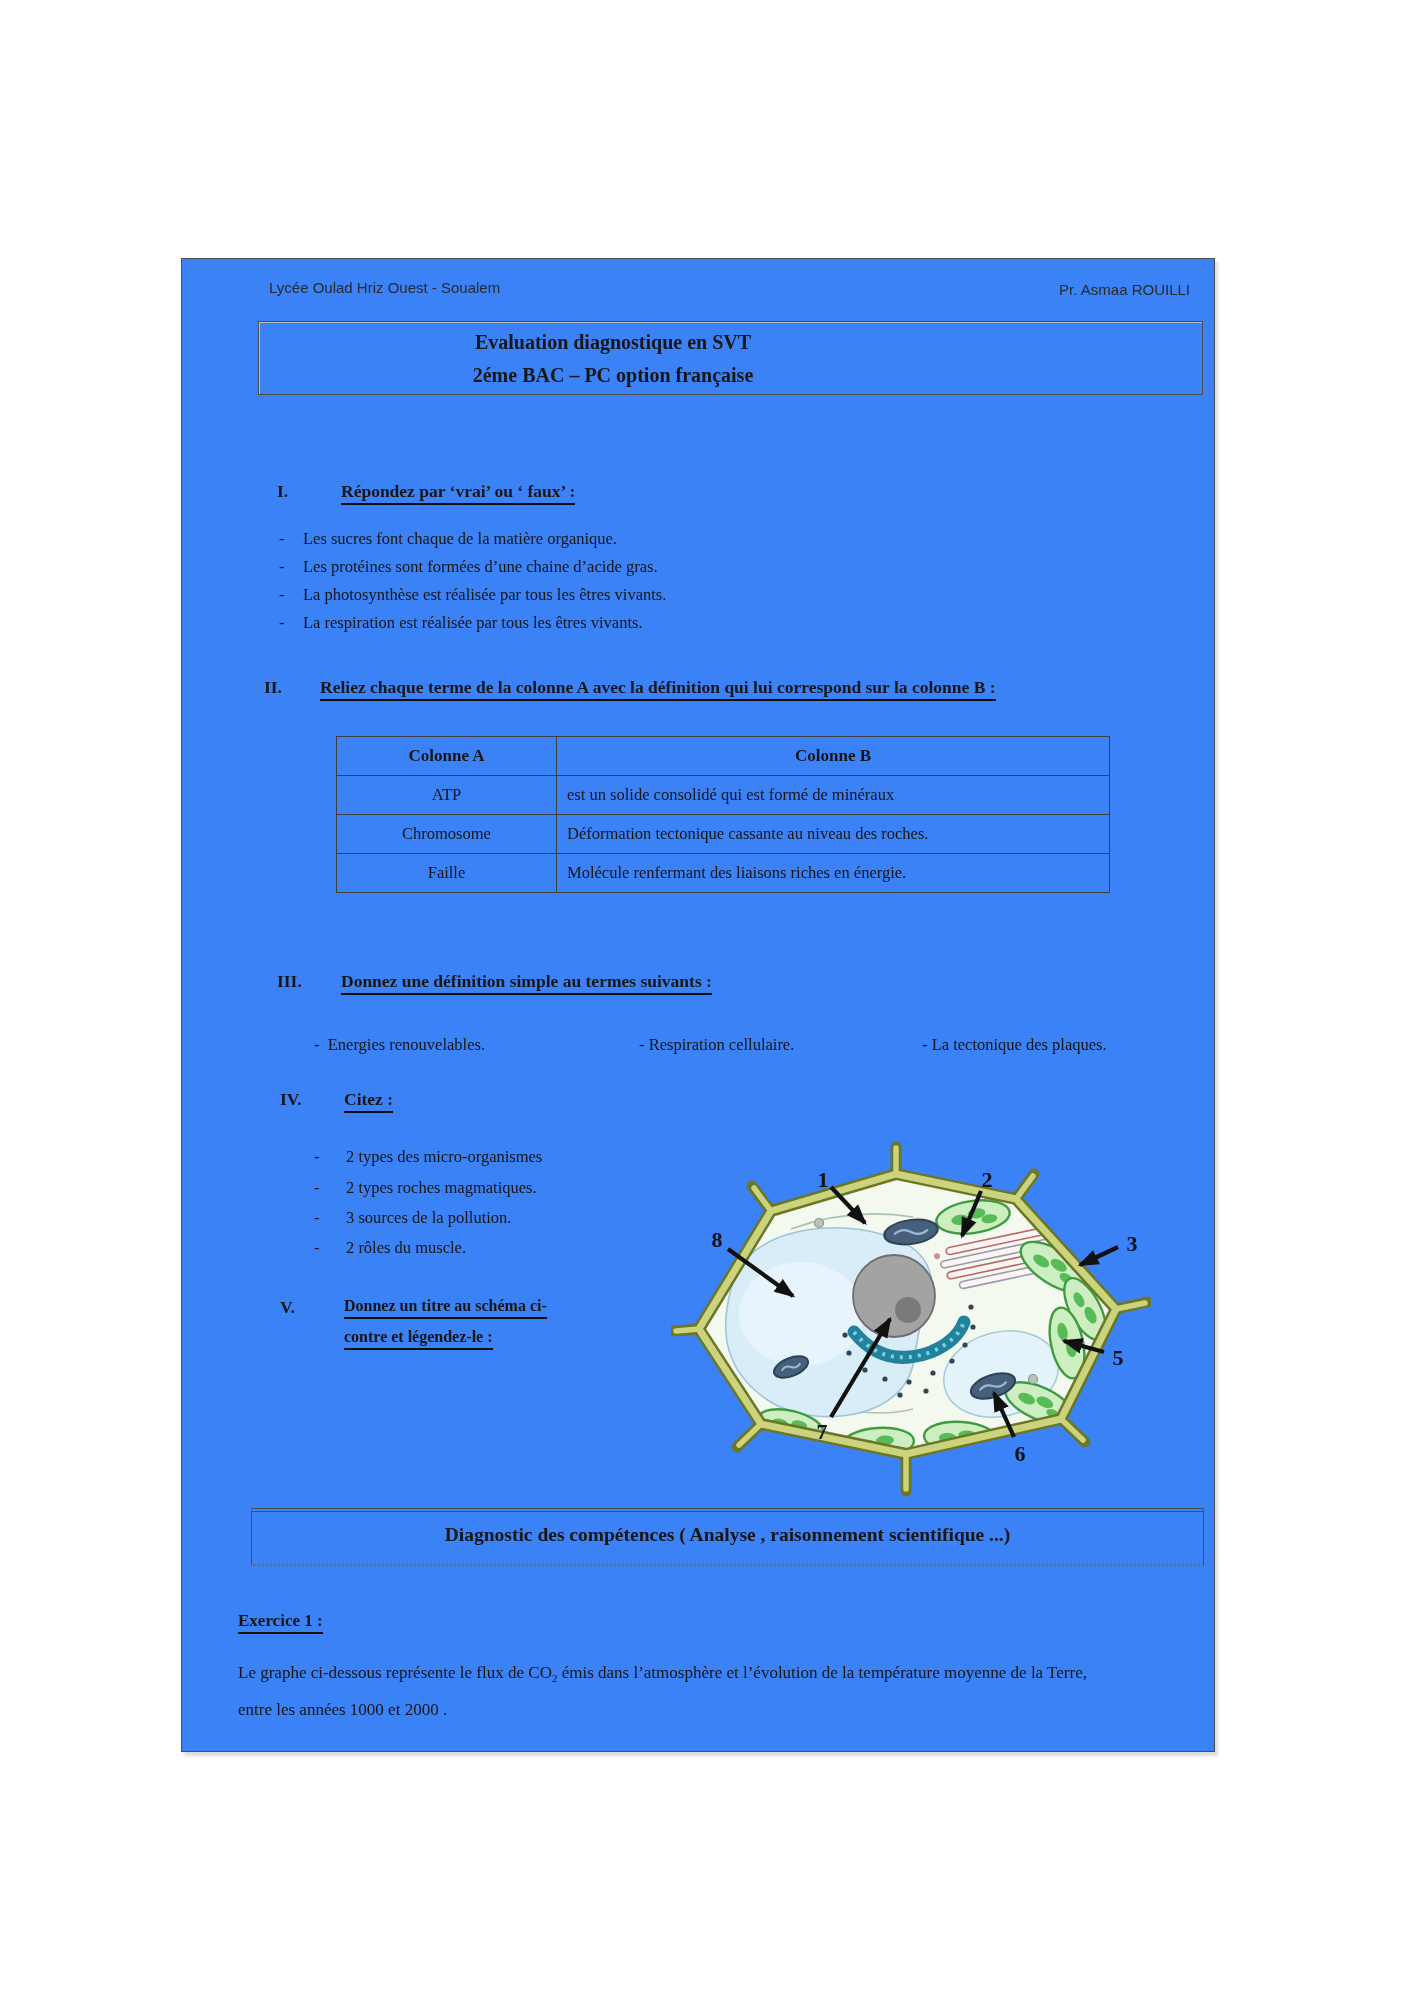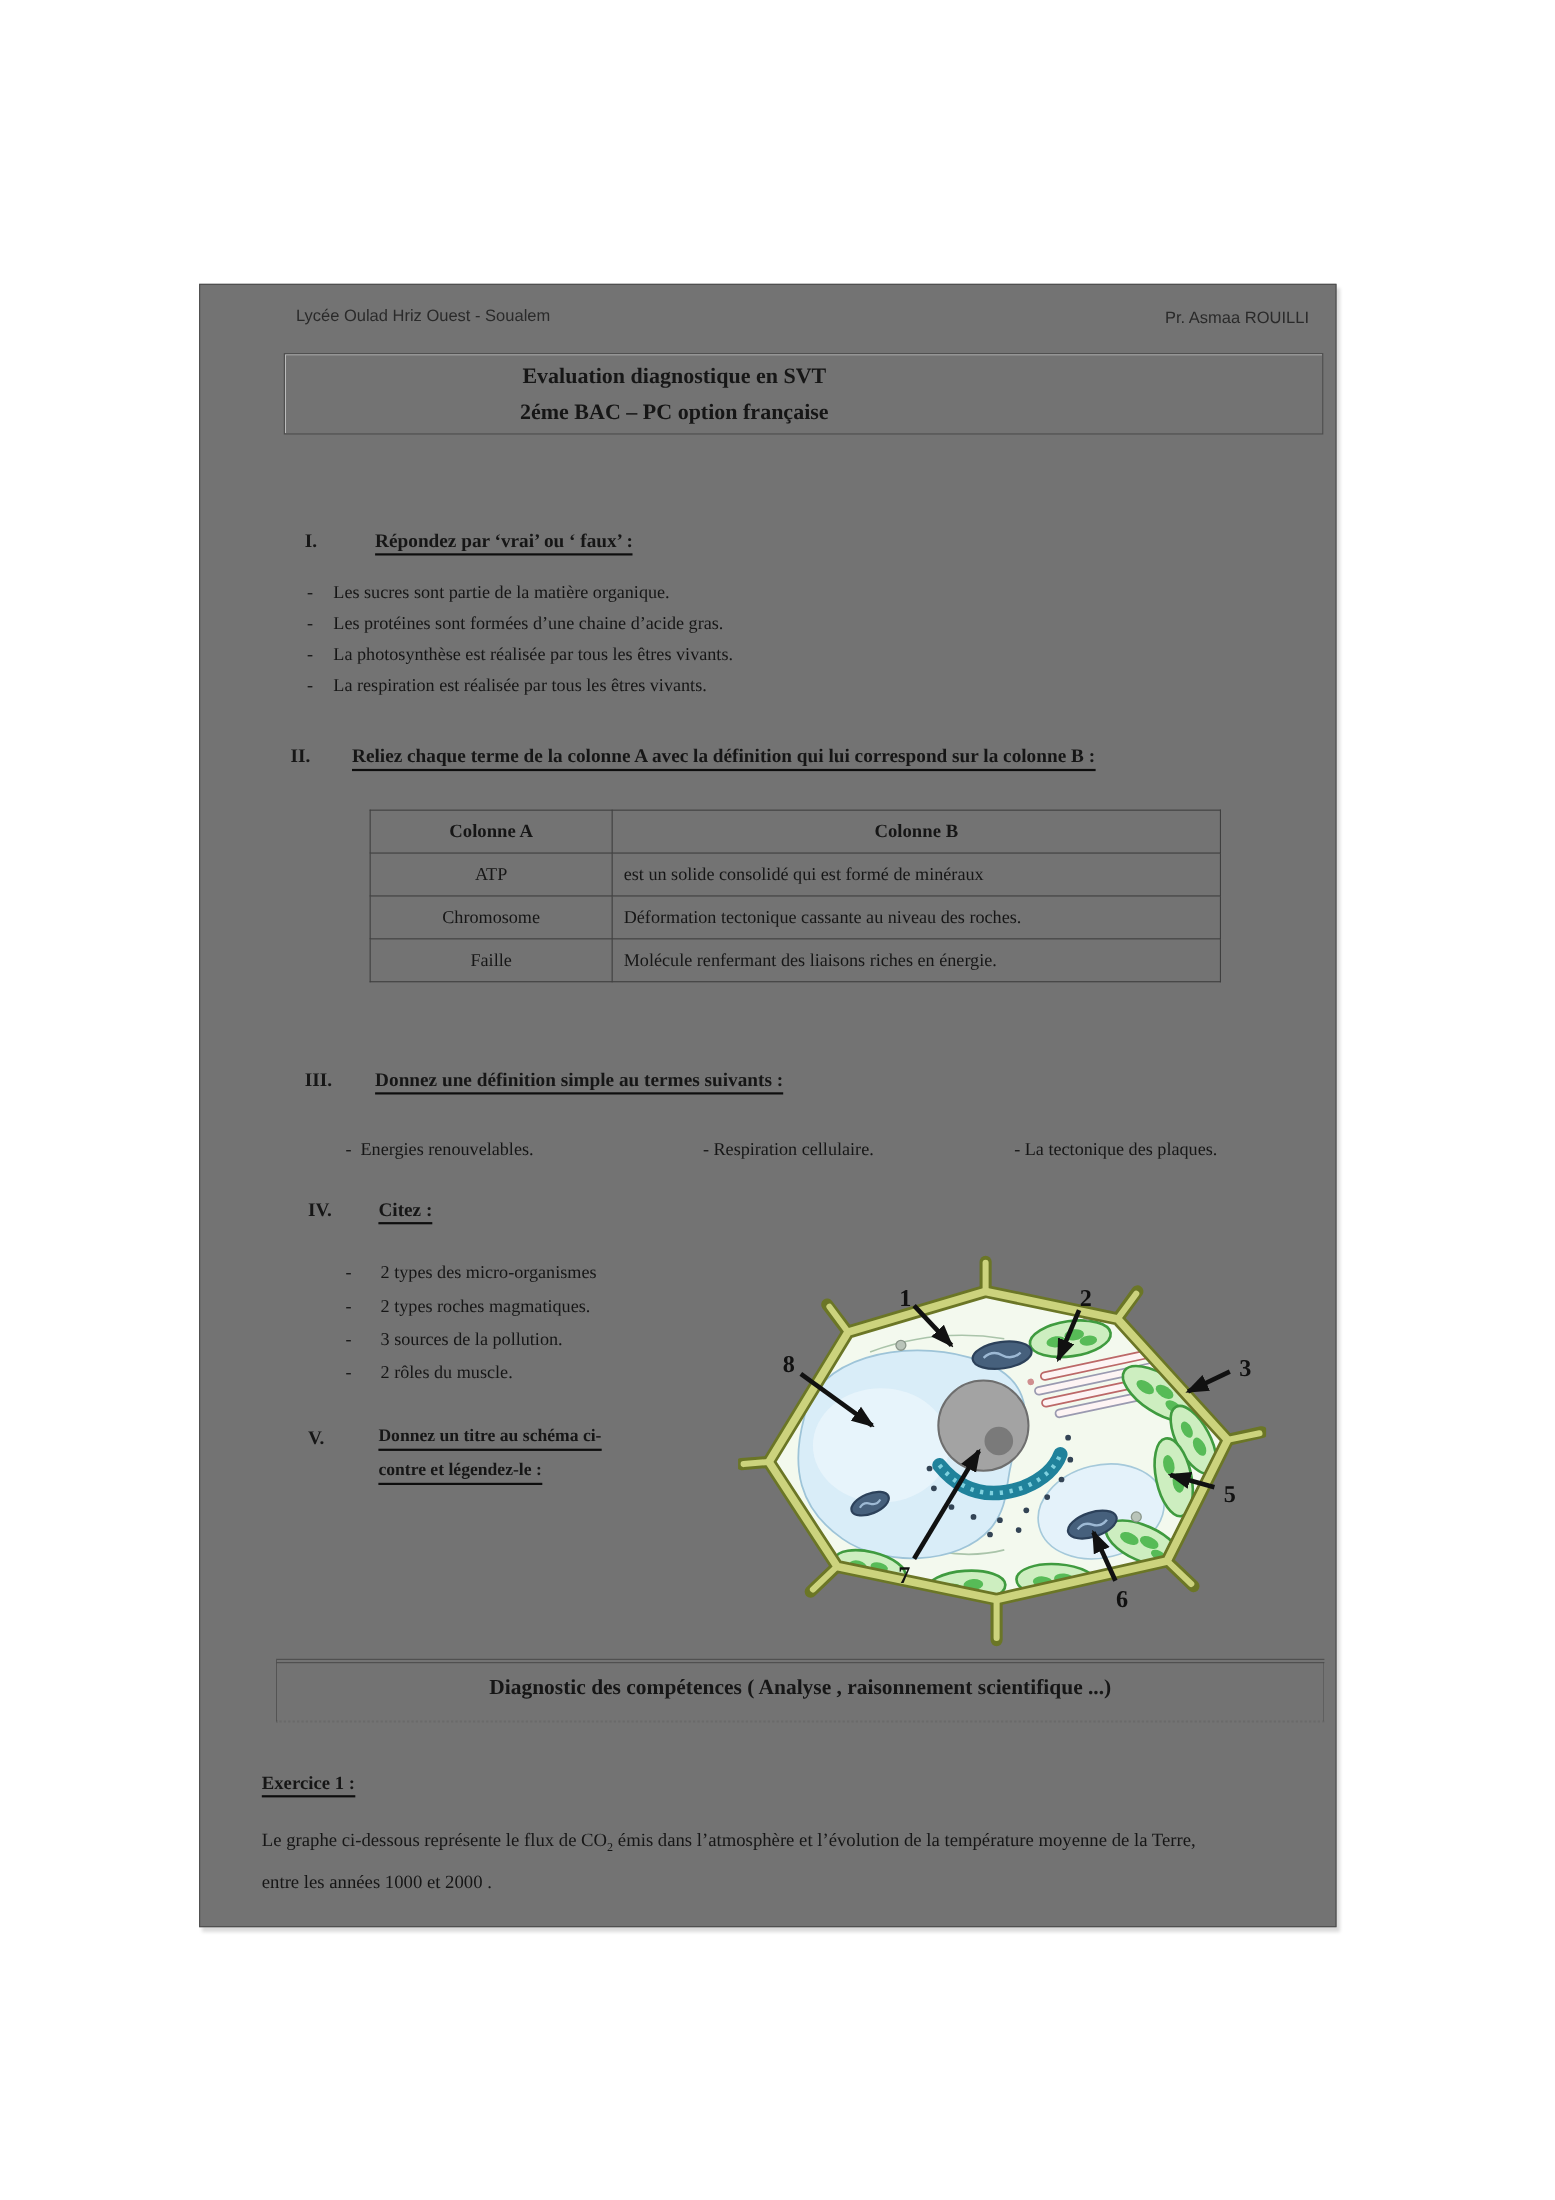--- a/index.html
+++ b/index.html
@@ -3,21 +3,21 @@
 <meta charset="utf-8">
 <style>
   html,body { margin:0; padding:0; }
   body {
     width:1414px; height:2000px; position:relative;
     background:#ffffff; color:#161616;
     font-family:"Liberation Serif", serif;
   }
   .page {
     position:absolute; left:181px; top:258px; width:1032px; height:1492px;
-    background:#737373; border:1.6px solid #4d4d4d;
+    background:#3b82f6; border:1.6px solid #4d4d4d;
     box-shadow:3px 4px 3px #dcdcdc;
   }
   .abs { position:absolute; }
   
   .hdr { font-family:"Liberation Sans", sans-serif; font-size:15px; color:#2a2a2a; }
   .hdr-school { left:87px; top:20px; }
   .hdr-teacher { right:24px; top:22px; }
   
   .title-box {
     left:76px; top:62px; width:945px; height:74px;
@@ -82,21 +82,21 @@
     <div class="tl">2éme BAC – PC option française</div>
   </div>
 
 
   <div class="abs sec" style="left:95px; top:222px;">
     <div class="num">I.</div>
     <div class="hd">Répondez par ‘vrai’ ou ‘ faux’ :</div>
   </div>
   <div class="abs bullet" style="left:97px; top:270px;">
     <span class="dash">-</span>
-    <span>Les sucres sont partie de la matière organique.</span>
+    <span>Les sucres font chaque de la matière organique.</span>
   </div>
   <div class="abs bullet" style="left:97px; top:298px;">
     <span class="dash">-</span>
     <span>Les protéines sont formées d’une chaine d’acide gras.</span>
   </div>
   <div class="abs bullet" style="left:97px; top:326px;">
     <span class="dash">-</span>
     <span>La photosynthèse est réalisée par tous les êtres vivants.</span>
   </div>
   <div class="abs bullet" style="left:97px; top:354px;">

